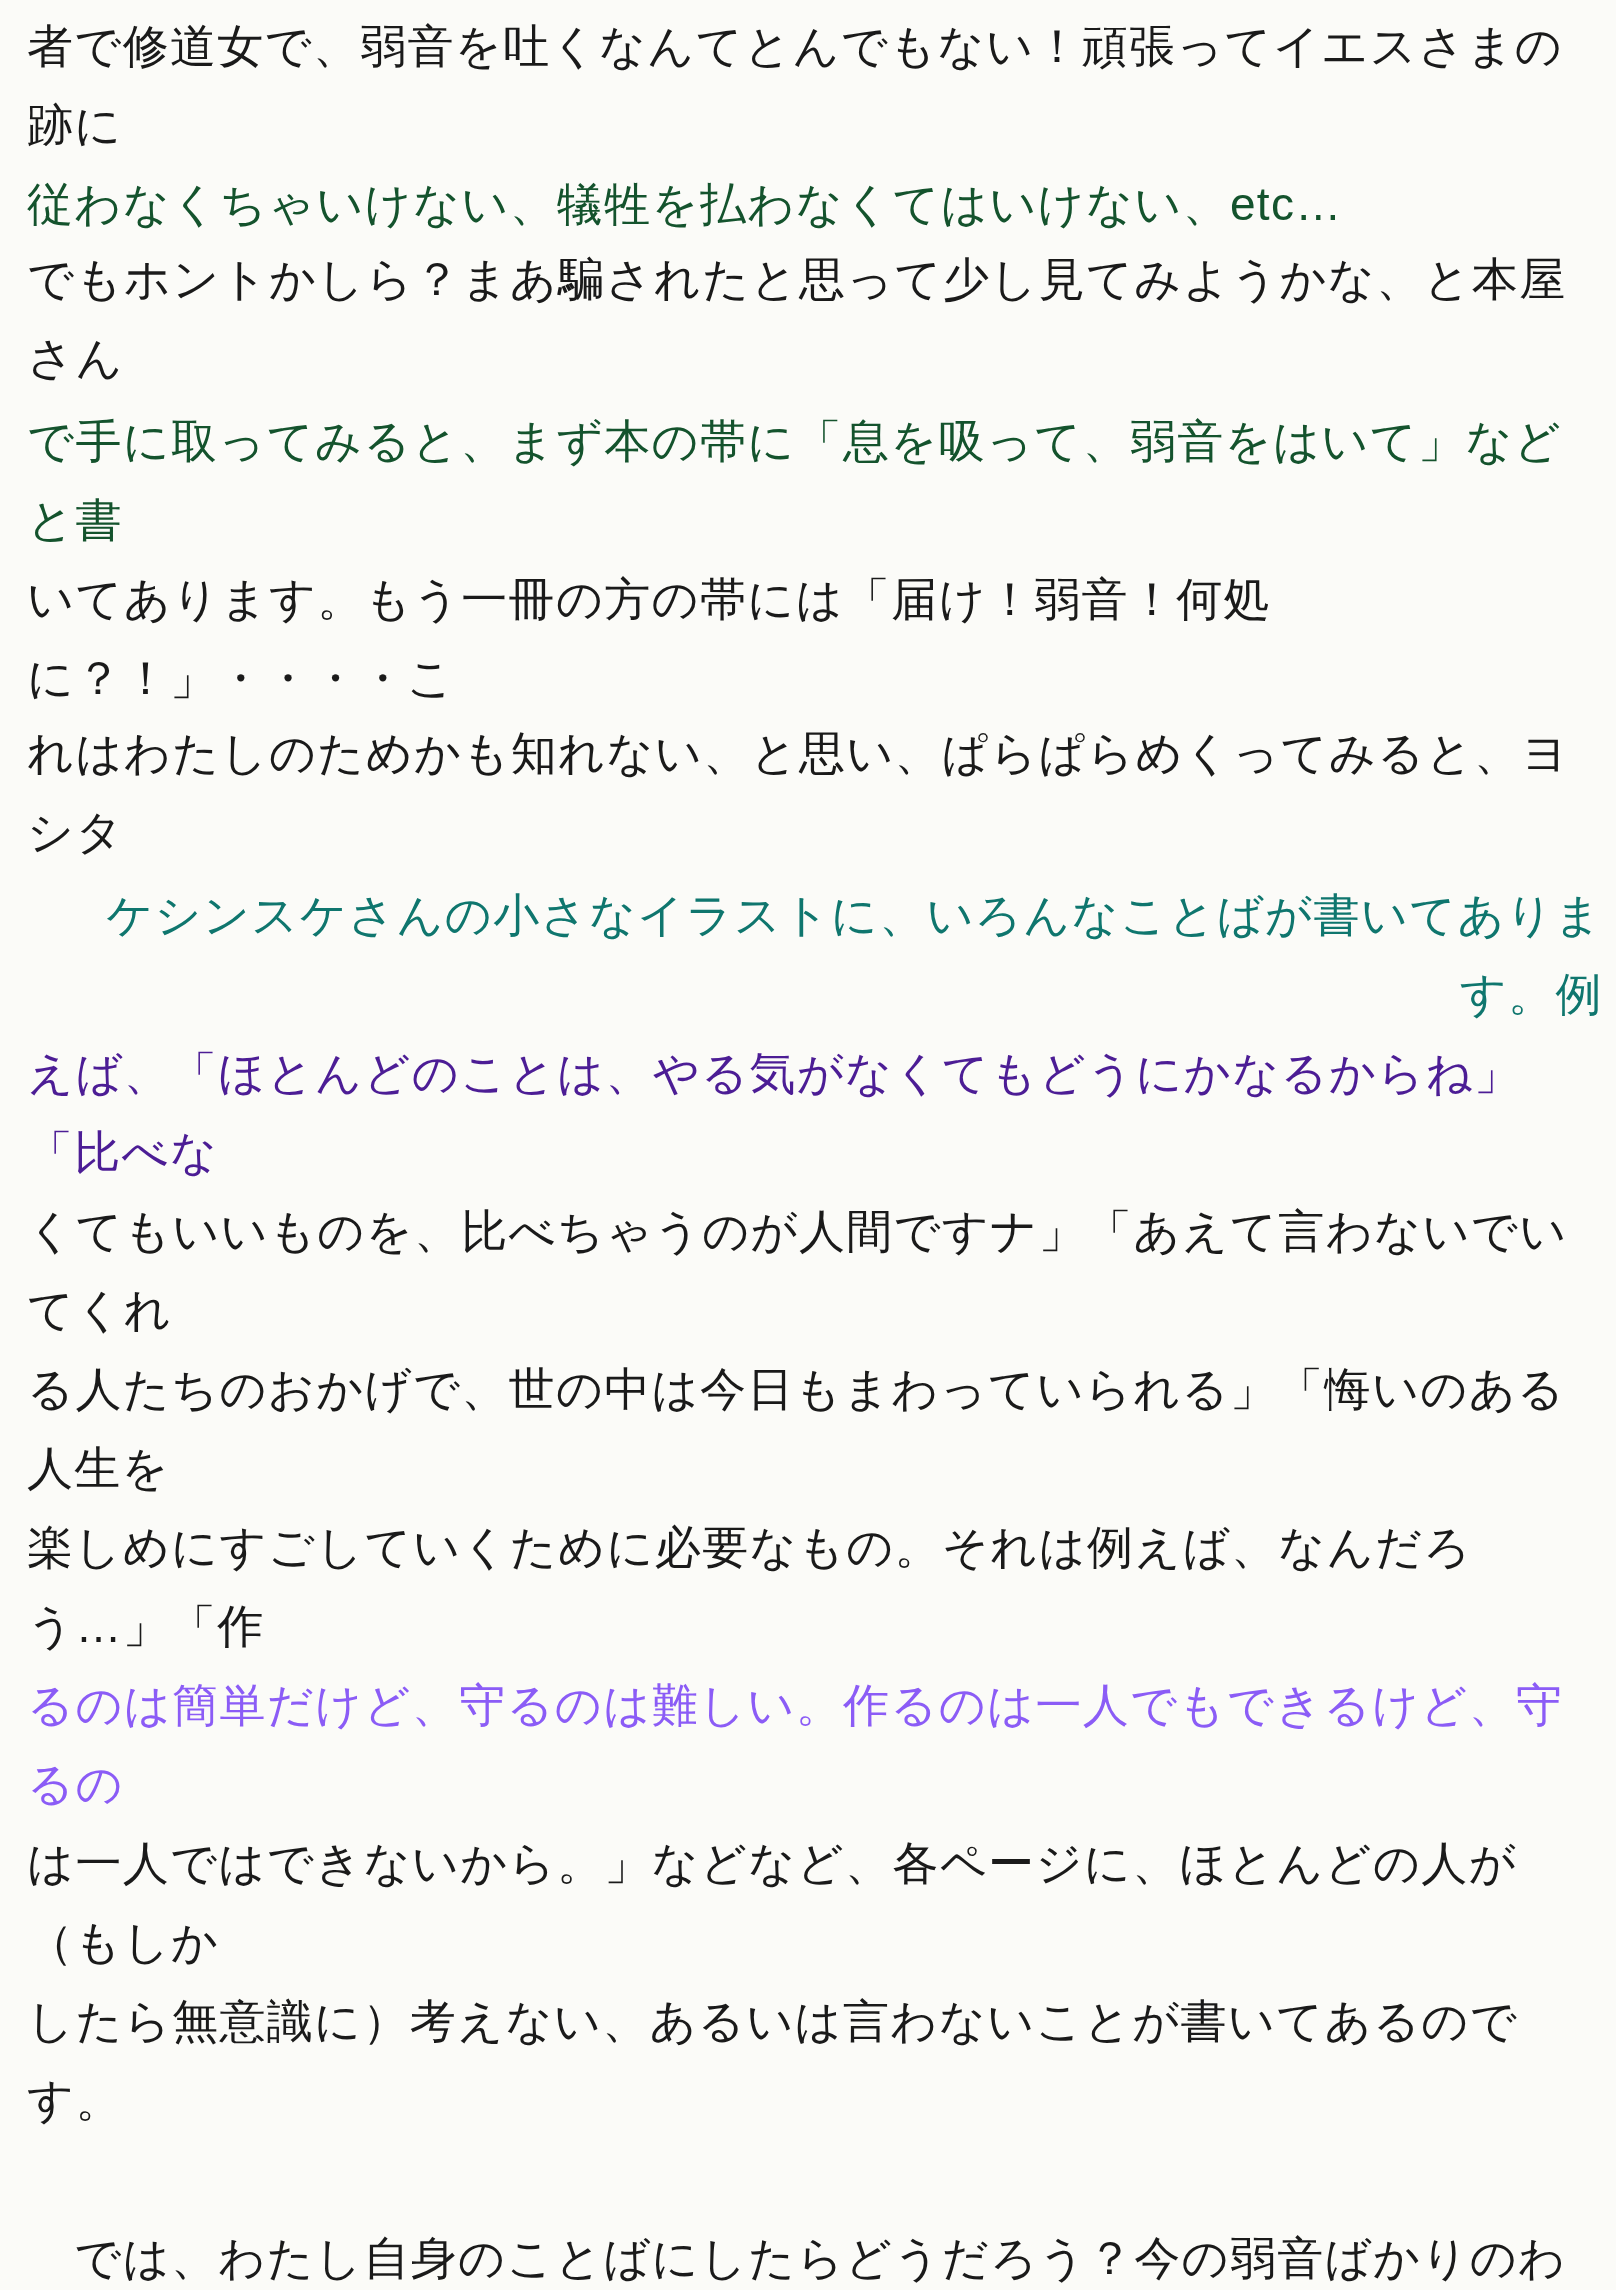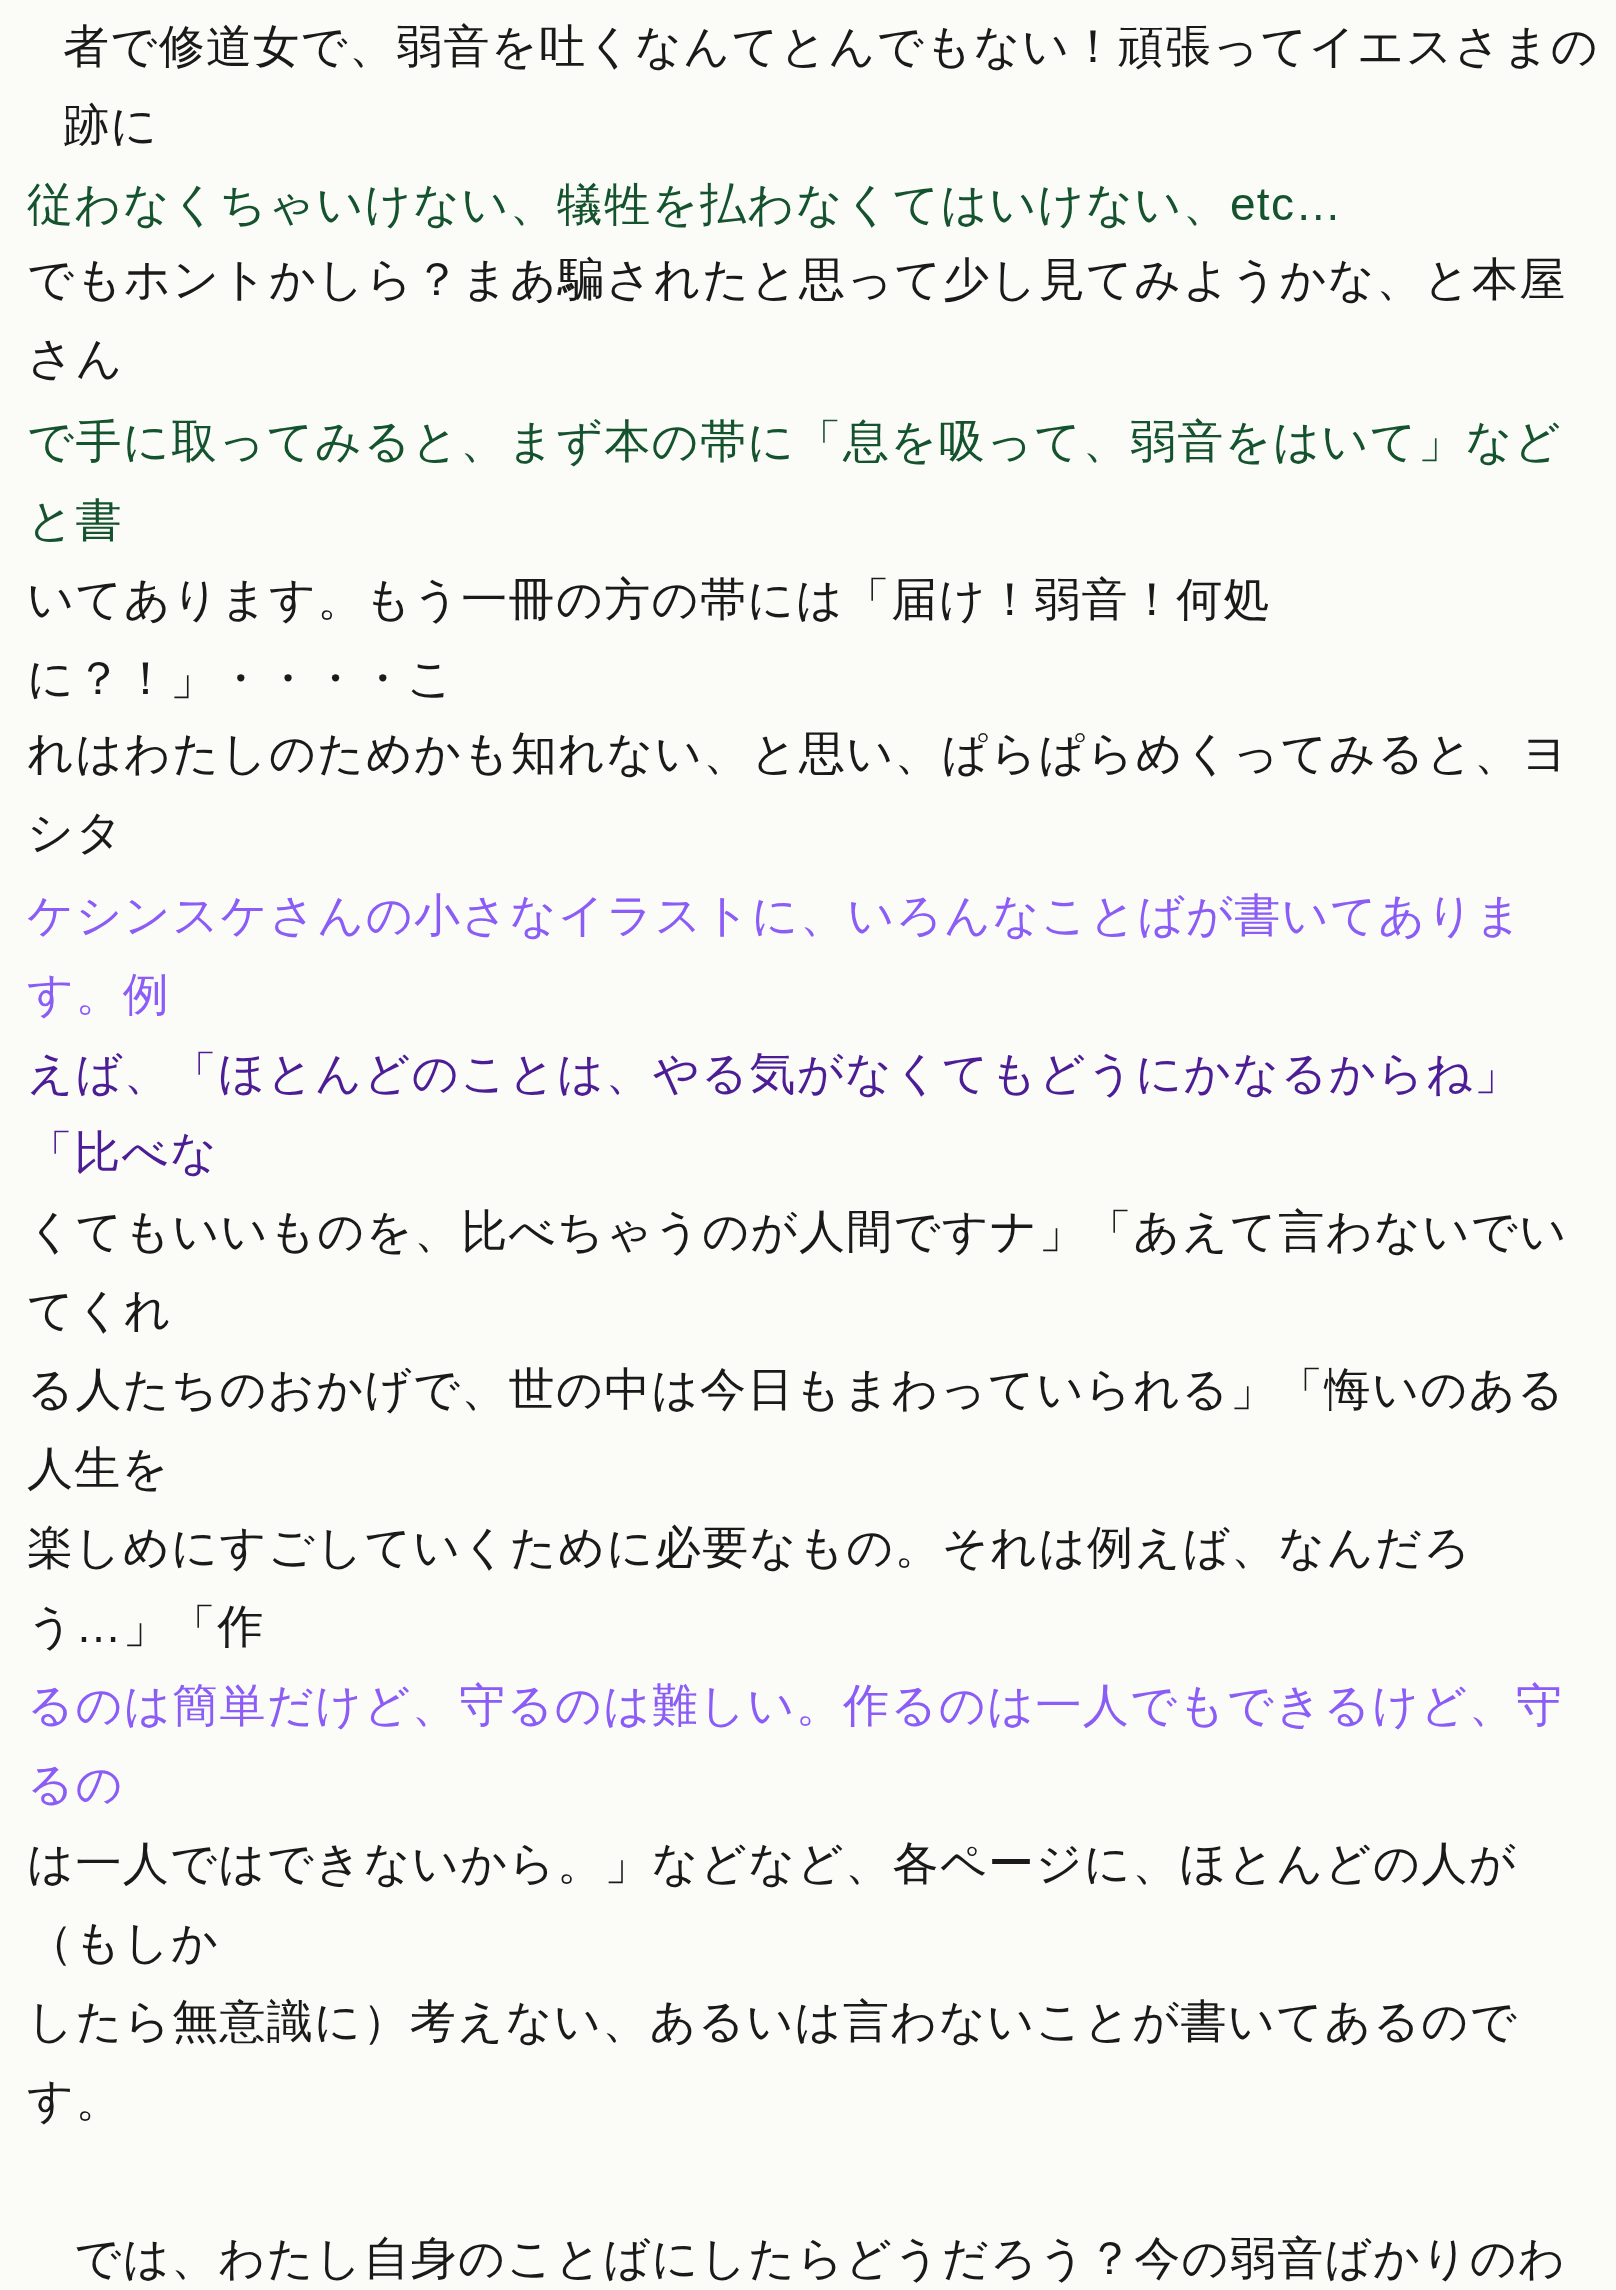--- a/index.html
+++ b/index.html
@@ -35,27 +35,27 @@
     letter-spacing: 1.3px;
     -webkit-font-smoothing: antialiased;
   }
 </style>
 </head>
 <body style="background: rgb(251, 251, 248);">
 
 <div class="page">
 
   <div class="paragraph">
-    <p class="line" style="color: rgb(26, 26, 26); margin-left: 36px;">者で修道女で、弱音を吐くなんてとんでもない！頑張ってイエスさまの跡に</p>
+    <p class="line" style="color: rgb(26, 26, 26);">者で修道女で、弱音を吐くなんてとんでもない！頑張ってイエスさまの跡に</p>
     <p class="line" style="color: #14532d;">従わなくちゃいけない、犠牲を払わなくてはいけない、etc…</p>
     <p class="line" style="color: rgb(26, 26, 26); font-family: Liberation Mono, monospace;">でもホントかしら？まあ騙されたと思って少し見てみようかな、と本屋さん</p>
     <p class="line" style="color: #14532d;">で手に取ってみると、まず本の帯に「息を吸って、弱音をはいて」などと書</p>
     <p class="line" style="color: rgb(26, 26, 26);">いてあります。もう一冊の方の帯には「届け！弱音！何処に？！」・・・・こ</p>
     <p class="line" style="color: rgb(26, 26, 26); font-family: Liberation Mono, monospace;">れはわたしのためかも知れない、と思い、ぱらぱらめくってみると、ヨシタ</p>
-    <p class="line" style="color: #8b5cf6;">ケシンスケさんの小さなイラストに、いろんなことばが書いてあります。例</p>
+    <p class="line" style="color: #0f766e; text-align: right;">ケシンスケさんの小さなイラストに、いろんなことばが書いてあります。例</p>
     <p class="line" style="color: #4c1d95;">えば、「ほとんどのことは、やる気がなくてもどうにかなるからね」「比べな</p>
     <p class="line" style="color: rgb(26, 26, 26);">くてもいいものを、比べちゃうのが人間ですナ」「あえて言わないでいてくれ</p>
     <p class="line" style="color: rgb(26, 26, 26);">る人たちのおかげで、世の中は今日もまわっていられる」「悔いのある人生を</p>
     <p class="line" style="color: rgb(26, 26, 26);">楽しめにすごしていくために必要なもの。それは例えば、なんだろう…」「作</p>
     <p class="line" style="color: #8b5cf6;">るのは簡単だけど、守るのは難しい。作るのは一人でもできるけど、守るの</p>
     <p class="line" style="color: rgb(26, 26, 26);">は一人ではできないから。」などなど、各ページに、ほとんどの人が（もしか</p>
     <p class="line" style="color: rgb(26, 26, 26);">したら無意識に）考えない、あるいは言わないことが書いてあるのです。</p>
   </div>
 
   <div class="paragraph gap-before">

